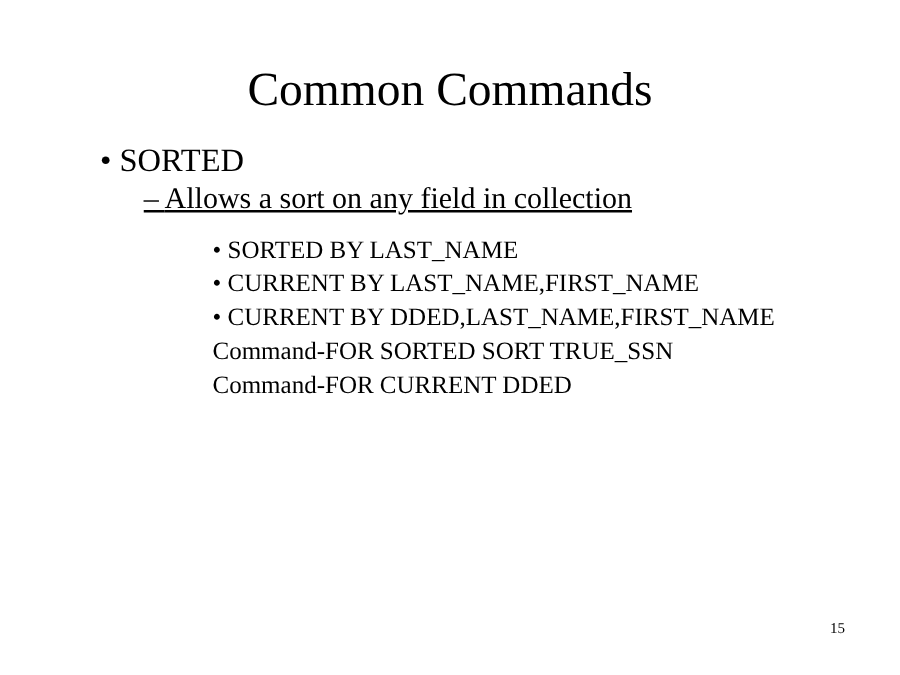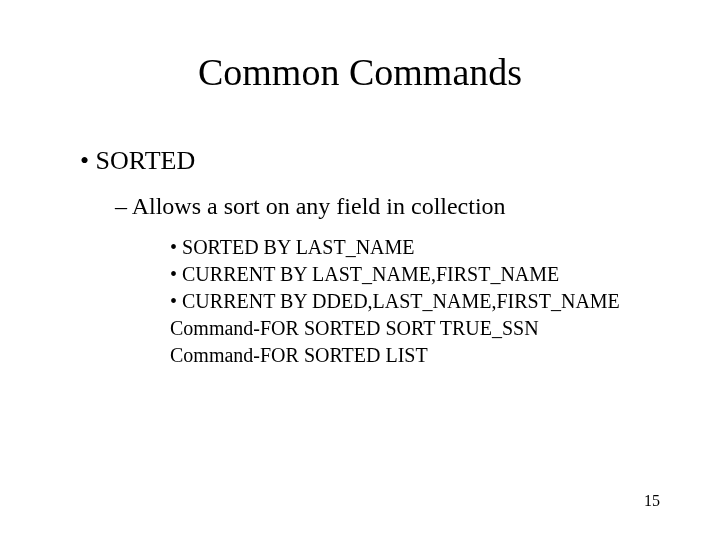--- a/index.html
+++ b/index.html
@@ -14,61 +14,62 @@
       font-family: "Times New Roman", Times, serif;
       color: #000000;
       position: relative;
       padding: 40px 60px;
     }
     .title {
       text-align: center;
       font-size: 38px;
       font-weight: normal;
       margin-top: 10px;
-      margin-bottom: 52px;
+      margin-bottom: 20px;
     }
     .bullet-l1 {
       font-size: 26px;
       margin-left: 20px;
-      margin-bottom: 17px;
+      margin-bottom: 2px;
     }
     .bullet-l1::before {
       content: "• ";
     }
     .dash-l2 {
       font-size: 24px;
       margin-left: 55px;
       margin-bottom: 14px;
+      text-decoration: underline;
     }
     .dash-l2::before {
       content: "– ";
     }
     .bullet-l3 {
       font-size: 20px;
       margin-left: 110px;
       line-height: 1.35;
     }
     .bullet-l3.with-dot::before {
       content: "• ";
     }
     .page-number {
       position: absolute;
       bottom: 30px;
-      right: 60px;
-      font-size: 16px;
+      right: 44px;
+      font-size: 12px;
     }
   </style>
 </head>
 <body>
 
 <div class="title">Common Commands</div>
 
 <div class="bullet-l1">SORTED</div>
 
 <div class="dash-l2">Allows a sort on any field in collection</div>
 
 <div class="bullet-l3 with-dot">SORTED BY LAST_NAME</div>
 <div class="bullet-l3 with-dot">CURRENT BY LAST_NAME,FIRST_NAME</div>
 <div class="bullet-l3 with-dot">CURRENT BY DDED,LAST_NAME,FIRST_NAME</div>
 <div class="bullet-l3">Command-FOR SORTED SORT TRUE_SSN</div>
-<div class="bullet-l3">Command-FOR SORTED LIST</div>
+<div class="bullet-l3">Command-FOR CURRENT DDED</div>
 
 <div class="page-number">15</div>
 
 </body></html>

